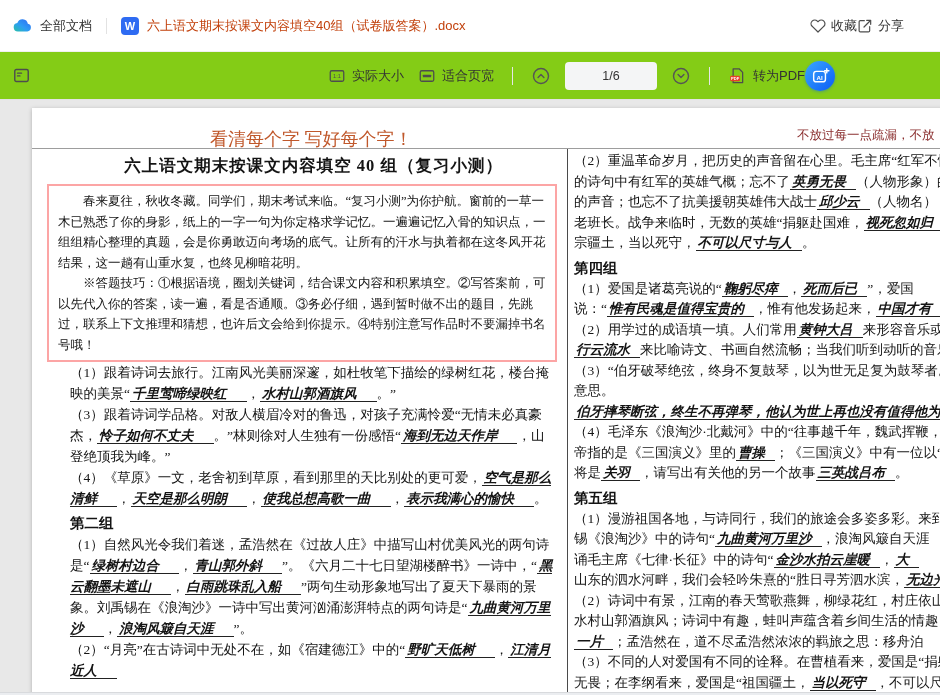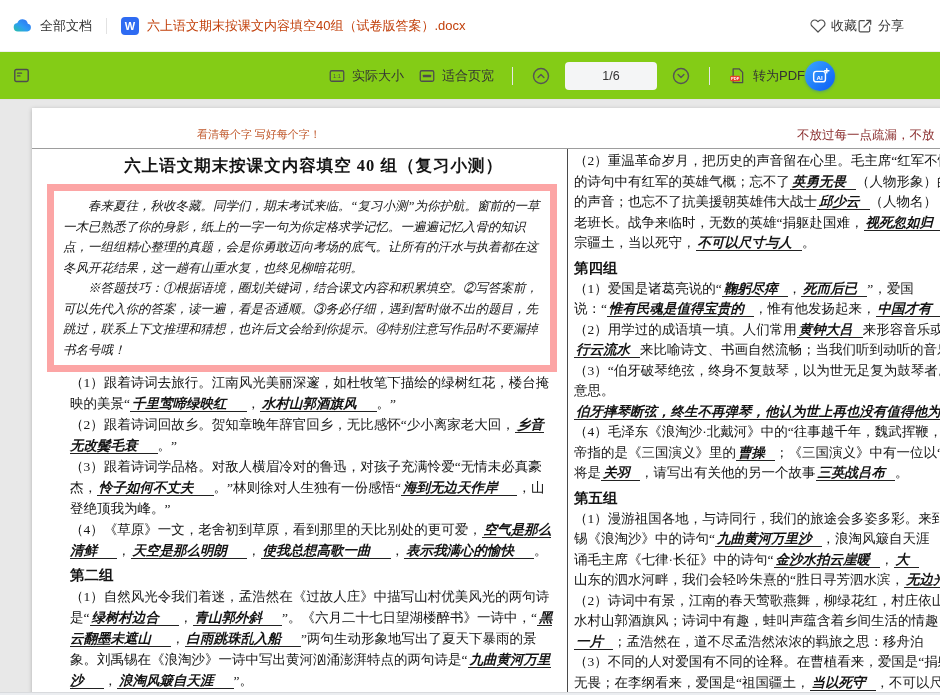--- a/index.html
+++ b/index.html
@@ -29,28 +29,28 @@
                align-items:center; justify-content:center; font-size:12.5px; color:#333; }
   .circle-btn { display:flex; align-items:center; }
   .ai-btn { position:absolute; left:805px; top:9px; width:30px; height:30px; border-radius:50%;
             background:linear-gradient(135deg,#3aa7ff,#0b5cf5); display:flex; align-items:center;
             justify-content:center; box-shadow:0 1px 3px rgba(11,92,245,.4); cursor:pointer; }
   
   .content { position:relative; height:613px; background:#e8e8e8; overflow:hidden; }
   .page { position:absolute; left:32px; top:8px; width:1400px; height:660px; background:#fff;
           box-shadow:0 1px 4px rgba(0,0,0,.25); font-family:"Liberation Serif", serif; color:#141414; }
   .page-header { position:relative; height:41px; border-bottom:1px solid #9d9d9d; }
-  .ph-left  { position:absolute; left:165px; top:19px; font-size:11px; color:#c0582b; }
+  .ph-left  { position:absolute; left:178px; top:19px; font-size:18px; color:#c0582b; }
   .ph-right { position:absolute; left:765px; top:19px; font-size:12.5px; color:#8b2f2f; white-space:nowrap; }
   .columns { display:flex; height:598px; }
   .col-left { width:536px; border-right:1px solid #4a4a4a; padding:3px 10px 0 38px; overflow:hidden; }
   .col-right { flex:1; overflow:hidden; padding:2px 0 0 6px; }
   .doc-title { text-align:center; font-size:16.5px; font-weight:bold; letter-spacing:1px; margin:3px 0 7px; }
-  .intro-box { border:7px solid #fca5a5; margin-left:-23px; padding:5px 9px; font-size:12.5px;
-               line-height:20.5px; font-style:italic; }
+  .intro-box { border:2px solid #fca5a5; margin-left:-23px; padding:5px 9px; font-size:12.5px;
+               line-height:20.5px; }
   .intro-box p { margin:0; text-indent:2em; }
   .para { font-size:13.5px; line-height:21px; margin:0; }
   .rline { font-size:13.5px; line-height:20.5px; white-space:nowrap; }
   .sec-h { font-family:"Liberation Sans", sans-serif; font-size:14.5px; font-weight:bold;
            line-height:22px; margin-top:3px; }
   .ans { font-style:italic; font-weight:600; border-bottom:1px solid #222; padding:0 20px 0 2px; }
   .rline .ans { padding:0 10px 0 2px; }
   
   .hscroll { position:absolute; left:0; right:0; bottom:0; height:21px; background:#ebedf0;
              border-top:1px solid #d8dadd; }
@@ -172,21 +172,20 @@
     </div>
     <div class="columns">
       <div class="col-left">
         <div class="doc-title">六上语文期末按课文内容填空 40 组（复习小测）</div>
         <div class="intro-box">
           <p>春来夏往，秋收冬藏。同学们，期末考试来临。“复习小测”为你护航。窗前的一草一木已熟悉了你的身影，纸上的一字一句为你定格求学记忆。一遍遍记忆入骨的知识点，一组组精心整理的真题，会是你勇敢迈向考场的底气。让所有的汗水与执着都在这冬风开花结果，这一趟有山重水复，也终见柳暗花明。</p>
           <p>※答题技巧：①根据语境，圈划关键词，结合课文内容和积累填空。②写答案前，可以先代入你的答案，读一遍，看是否通顺。③务必仔细，遇到暂时做不出的题目，先跳过，联系上下文推理和猜想，也许后文会给到你提示。④特别注意写作品时不要漏掉书名号哦！</p>
         </div>
         <div>
             <div class="para"><span>（1）跟着诗词去旅行。江南风光美丽深邃，如杜牧笔下描绘的绿树红花，楼台掩映的美景“</span><span class="ans">千里莺啼绿映红</span><span>，</span><span class="ans">水村山郭酒旗风</span><span>。”</span></div>
-            <div class="para"><span>（2）跟着诗词回故乡。贺知章晚年辞官回乡，无比感怀“少小离家老大回，</span><span class="ans">乡音无改鬓毛衰</span><span>。”</span></div>
             <div class="para"><span>（3）跟着诗词学品格。对敌人横眉冷对的鲁迅，对孩子充满怜爱“无情未必真豪杰，</span><span class="ans">怜子如何不丈夫</span><span>。”林则徐对人生独有一份感悟“</span><span class="ans">海到无边天作岸</span><span>，山登绝顶我为峰。”</span></div>
             <div class="para"><span>（4）《草原》一文，老舍初到草原，看到那里的天比别处的更可爱，</span><span class="ans">空气是那么清鲜</span><span>，</span><span class="ans">天空是那么明朗</span><span>，</span><span class="ans">使我总想高歌一曲</span><span>，</span><span class="ans">表示我满心的愉快</span><span>。</span></div>
             <div class="para sec-h">第二组</div>
             <div class="para"><span>（1）自然风光令我们着迷，孟浩然在《过故人庄》中描写山村优美风光的两句诗是“</span><span class="ans">绿树村边合</span><span>，</span><span class="ans">青山郭外斜</span><span>”。《六月二十七日望湖楼醉书》一诗中，“</span><span class="ans">黑云翻墨未遮山</span><span>，</span><span class="ans">白雨跳珠乱入船</span><span>”两句生动形象地写出了夏天下暴雨的景象。刘禹锡在《浪淘沙》一诗中写出黄河汹涌澎湃特点的两句诗是“</span><span class="ans">九曲黄河万里沙</span><span>，</span><span class="ans">浪淘风簸自天涯</span><span>”。</span></div>
             <div class="para"><span>（2）“月亮”在古诗词中无处不在，如《宿建德江》中的“</span><span class="ans">野旷天低树</span><span>，</span><span class="ans">江清月近人</span></div>
           </div>
       </div>
       <div class="col-right">
         <div>
             <div class="rline"><span>（2）重温革命岁月，把历史的声音留在心里。毛主席“红军不怕远</span></div>

